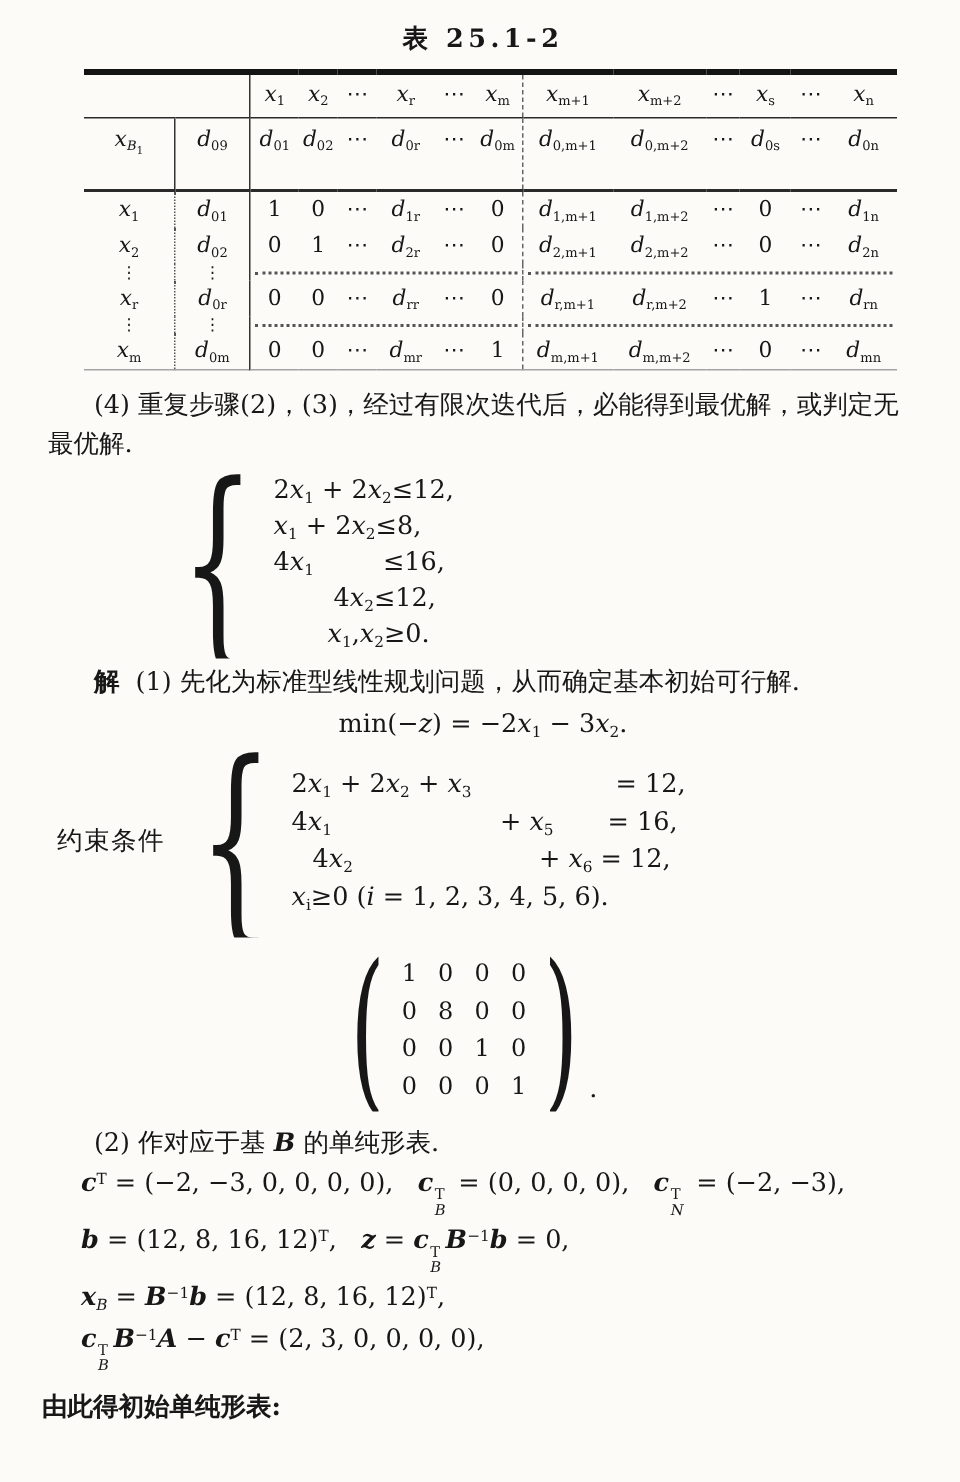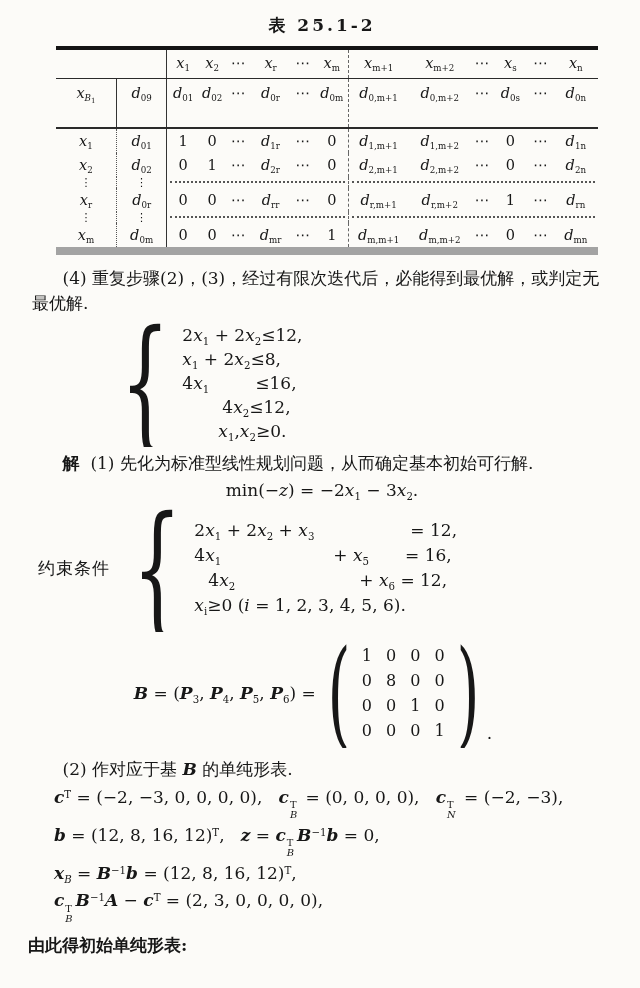--- a/index.html
+++ b/index.html
@@ -21,21 +21,21 @@
   sup { font-size:0.60em; vertical-align:0.45em; line-height:0; }
   .ss { display:inline-grid; vertical-align:-0.55em; font-size:0.58em; line-height:1.05; margin:0 3px 0 1px; text-align:left; }
 
   
   .tbl-title { text-align:center; font-weight:bold; letter-spacing:3px; margin:4px 0 9px 0; font-size:17px; }
 
   
   table.simplex {
     width:542px; margin-left:24px;
     border-collapse:collapse; table-layout:fixed;
-    border-top:4px solid #141414; border-bottom:8px solid #a3a3a3;
+    border-top:4px solid #141414; border-bottom:1px solid #a3a3a3;
     font-size:14.5px;
   }
   table.simplex td { text-align:center; vertical-align:middle; padding:4px 1px; white-space:nowrap; overflow:hidden; }
   tr.h1 td { border-bottom:1px solid #2a2a2a; padding:5px 1px 7px; }
   tr.h2 td { border-bottom:2px solid #2a2a2a; padding:6px 1px 25px; }
   td.c0 { border-right:1px dotted #555; }
   tr.h1 td.c0 { border-right:none; }
   tr.h2 td.c0 { border-right:1px solid #333; }
   td.c1 { border-right:1px solid #333; }
   td.c7 { border-right:1px dashed #666; }
@@ -244,21 +244,20 @@
     <div class="sys-rows sys2rows">
       <div>2<i>x</i><sub>1</sub> + 2<i>x</i><sub>2</sub> + <i>x</i><sub>3</sub><span class="sp w96"></span>= 12,</div>
       <div>4<i>x</i><sub>1</sub><span class="sp w112"></span>+ <i>x</i><sub>5</sub><span class="sp w36"></span>= 16,</div>
       <div><span class="sp w14"></span>4<i>x</i><sub>2</sub><span class="sp w124"></span>+ <i>x</i><sub>6</sub> = 12,</div>
       <div><i>x</i><sub>i</sub>≥0 (<i>i</i> = 1, 2, 3, 4, 5, 6).</div>
     </div>
   </div>
 
 
   <div class="beq">
-    <span class="mlhs"><b><i>B</i></b> = (<b><i>P</i></b><sub>3</sub>, <b><i>P</i></b><sub>4</sub>, <b><i>P</i></b><sub>5</sub>, <b><i>P</i></b><sub>6</sub>) =</span>
     <span class="mparen">(</span>
     <div class="matrix">
       <div class="mrow">1 0 0 0</div>
       <div class="mrow">0 8 0 0</div>
       <div class="mrow">0 0 1 0</div>
       <div class="mrow">0 0 0 1</div>
     </div>
     <span class="mparen">)</span>
     <span class="msuf">.</span>
   </div>

